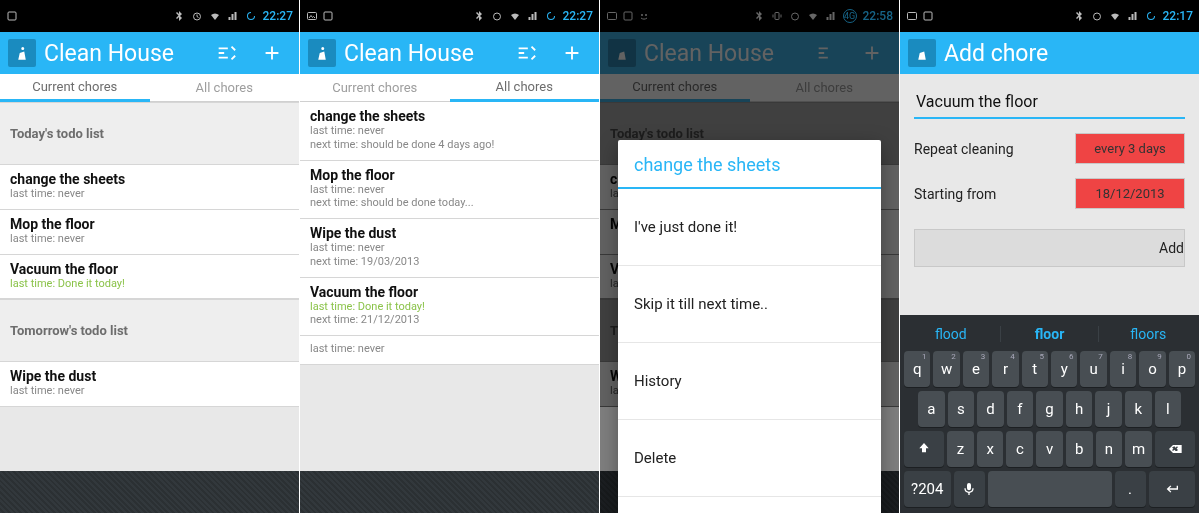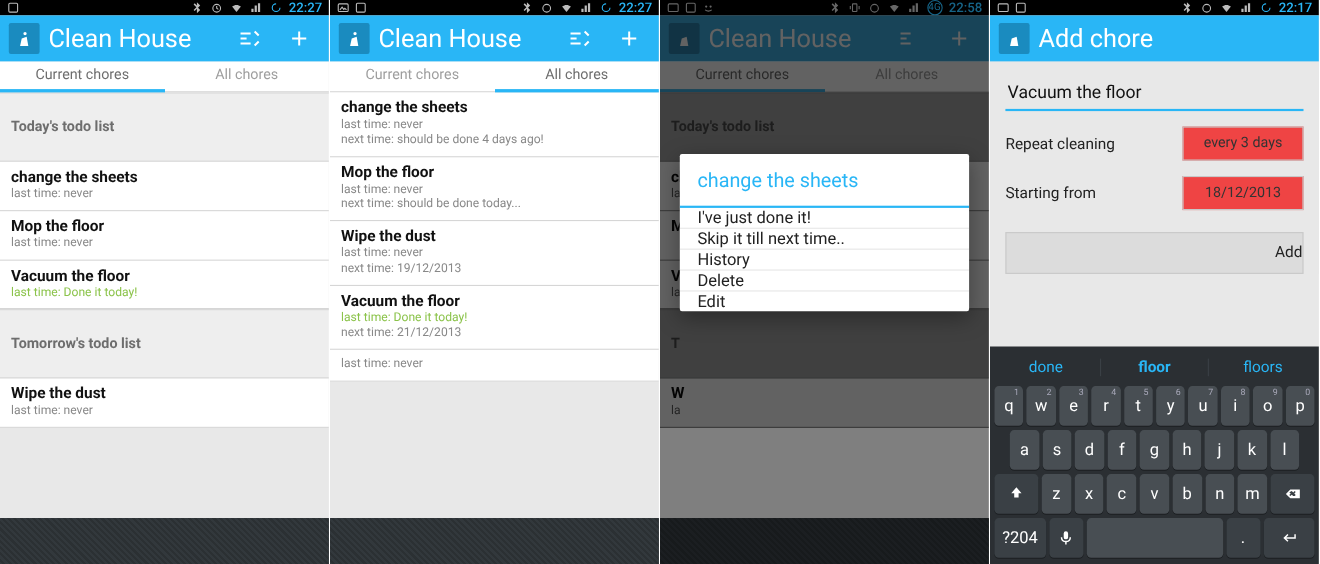--- a/index.html
+++ b/index.html
@@ -1,37 +1,37 @@
 <!DOCTYPE html>
 <html><head>
 <meta charset="utf-8">
 <style>
   * { margin: 0; padding: 0; box-sizing: border-box; font-family: Roboto, "Helvetica Neue", Arial, sans-serif; }
   html, body { width: 1200px; height: 513px; background: #fff; overflow: hidden; }
   .stage { display: flex; width: 1200px; height: 513px; }
   .phone { width: 300px; height: 513px; position: relative; background: #e8e8e8; overflow: hidden; border-right: 1px solid #fff; }
 
   
-  .statusbar { height: 14px; background: #000; color: #ccc; display: flex; align-items: center; justify-content: flex-end; padding: 0 6px; gap: 6px; font-size: 11px; }
+  .statusbar { height: 32px; background: #000; color: #ccc; display: flex; align-items: center; justify-content: flex-end; padding: 0 6px; gap: 6px; font-size: 11px; }
   .statusbar .left { display: flex; align-items: center; gap: 4px; margin-right: auto; }
   .statusbar .clock { color: #29b6f6; font-weight: 500; font-size: 12px; }
   .statusbar .ico { width: 12px; height: 12px; display: inline-flex; align-items: center; justify-content: center; }
   .statusbar svg { width: 12px; height: 12px; fill: #bbb; }
   .statusbar .accent svg { fill: #29b6f6; }
 
   
   .actionbar { height: 42px; background: #29b6f6; color: #fff; display: flex; align-items: center; padding: 0 8px; gap: 8px; }
   .actionbar .appicon { width: 28px; height: 28px; background: #1a8bbf; border-radius: 2px; display: flex; align-items: center; justify-content: center; }
   .actionbar .appicon svg { width: 18px; height: 18px; fill: #fff; }
   .actionbar .title { font-size: 23px; font-weight: 400; flex: 1; }
   .actionbar .actbtn { width: 38px; height: 42px; display: flex; align-items: center; justify-content: center; }
   .actionbar .actbtn svg { width: 22px; height: 22px; fill: #fff; }
 
   
-  .tabsrow { height: 28px; background: #fff; display: flex; font-size: 13px; color: #9e9e9e; border-bottom: 1px solid #d0d0d0; }
+  .tabsrow { height: 28px; background: #fff; display: flex; align-items: center; font-size: 13px; color: #9e9e9e; border-bottom: 1px solid #d0d0d0; }
   .tabsrow .tab { flex: 1; text-align: center; padding: 5px 0; }
   .tabsrow .tab.active { color: #6d6d6d; border-bottom: 3px solid #29b6f6; margin-bottom: -1px; }
 
   
   .list { background: #fff; }
   .section-hdr { background: #eeeeee; color: #6d6d6d; font-size: 13px; font-weight: bold; padding: 23px 10px; border-top: 1px solid #d6d6d6; border-bottom: 1px solid #d6d6d6; }
   .chore { padding: 6px 10px 8px; border-bottom: 1px solid #d6d6d6; }
   .chore .name { font-size: 14px; font-weight: bold; color: #111; }
   .chore .meta { font-size: 11px; color: #888; line-height: 1.25; }
   .chore .meta.done { color: #8bc34a; }
@@ -40,21 +40,21 @@
   .dim { position: absolute; inset: 0; background: rgba(0,0,0,0.45); }
   .phone.dimmed .actionbar,
   .phone.dimmed .tabsrow,
   .phone.dimmed .list,
   .phone.dimmed .section-hdr,
   .phone.dimmed .chore { filter: brightness(0.7) saturate(0.8); }
 
   
   .dialog { position: absolute; top: 140px; left: 18px; right: 18px; background: #fff; border-radius: 2px; box-shadow: 0 6px 20px rgba(0,0,0,0.35); overflow: hidden; }
   .dialog .dlg-title { color: #29b6f6; font-size: 18px; padding: 14px 16px 12px; border-bottom: 2px solid #29b6f6; }
-  .dialog .dlg-item { font-size: 15px; color: #222; padding: 0 16px; border-bottom: 1px solid #e6e6e6; }
+  .dialog .dlg-item { font-size: 15px; color: #222; padding: 29px 16px; border-bottom: 1px solid #e6e6e6; }
   .dialog .dlg-item:last-child { border-bottom: none; }
 
   
   .navbar { position: absolute; bottom: 0; left: 0; right: 0; height: 42px; background: #2f3438; background-image: repeating-linear-gradient(45deg, #32383c 0 2px, #2b3033 2px 4px); }
 
   
   .form { padding: 14px 14px 0; background: #e8e8e8; }
   .underline-input { width: 100%; border: none; border-bottom: 2px solid #29b6f6; background: transparent; font-size: 16px; padding: 4px 2px 6px; color: #111; outline: none; }
   .formrow { display: flex; align-items: center; margin-top: 14px; gap: 10px; }
   .formrow .lbl { flex: 1; font-size: 14px; color: #222; }
@@ -241,21 +241,21 @@
         <div class="meta">next time: should be done 4 days ago!</div>
       </div>
       <div class="chore">
         <div class="name">Mop the floor</div>
         <div class="meta">last time: never</div>
         <div class="meta">next time: should be done today...</div>
       </div>
       <div class="chore">
         <div class="name">Wipe the dust</div>
         <div class="meta">last time: never</div>
-        <div class="meta">next time: 19/12/2013</div>
+        <div class="meta">next time: 19/03/2013</div>
       </div>
       <div class="chore">
         <div class="name">Vacuum the floor</div>
         <div class="meta done">last time: Done it today!</div>
         <div class="meta">next time: 21/12/2013</div>
       </div>
       <div class="chore">
         <div class="meta">last time: never</div>
       </div>
     </div>
@@ -431,21 +431,21 @@
       </div>
       <div class="formrow">
         <div class="lbl">Starting from</div>
         <div class="chip">18/12/2013</div>
       </div>
       <div class="addbtn">Add</div>
     </div>
 
     <div class="kbd">
       <div class="suggestbar">
-        <div class="sug">done</div>
+        <div class="sug">flood</div>
         <div class="sug mid">floor</div>
         <div class="sug">floors</div>
       </div>
       <div class="krow" id="krow1">
           <div class="key">q<span class="hint">1</span></div>
           <div class="key">w<span class="hint">2</span></div>
           <div class="key">e<span class="hint">3</span></div>
           <div class="key">r<span class="hint">4</span></div>
           <div class="key">t<span class="hint">5</span></div>
           <div class="key">y<span class="hint">6</span></div>

